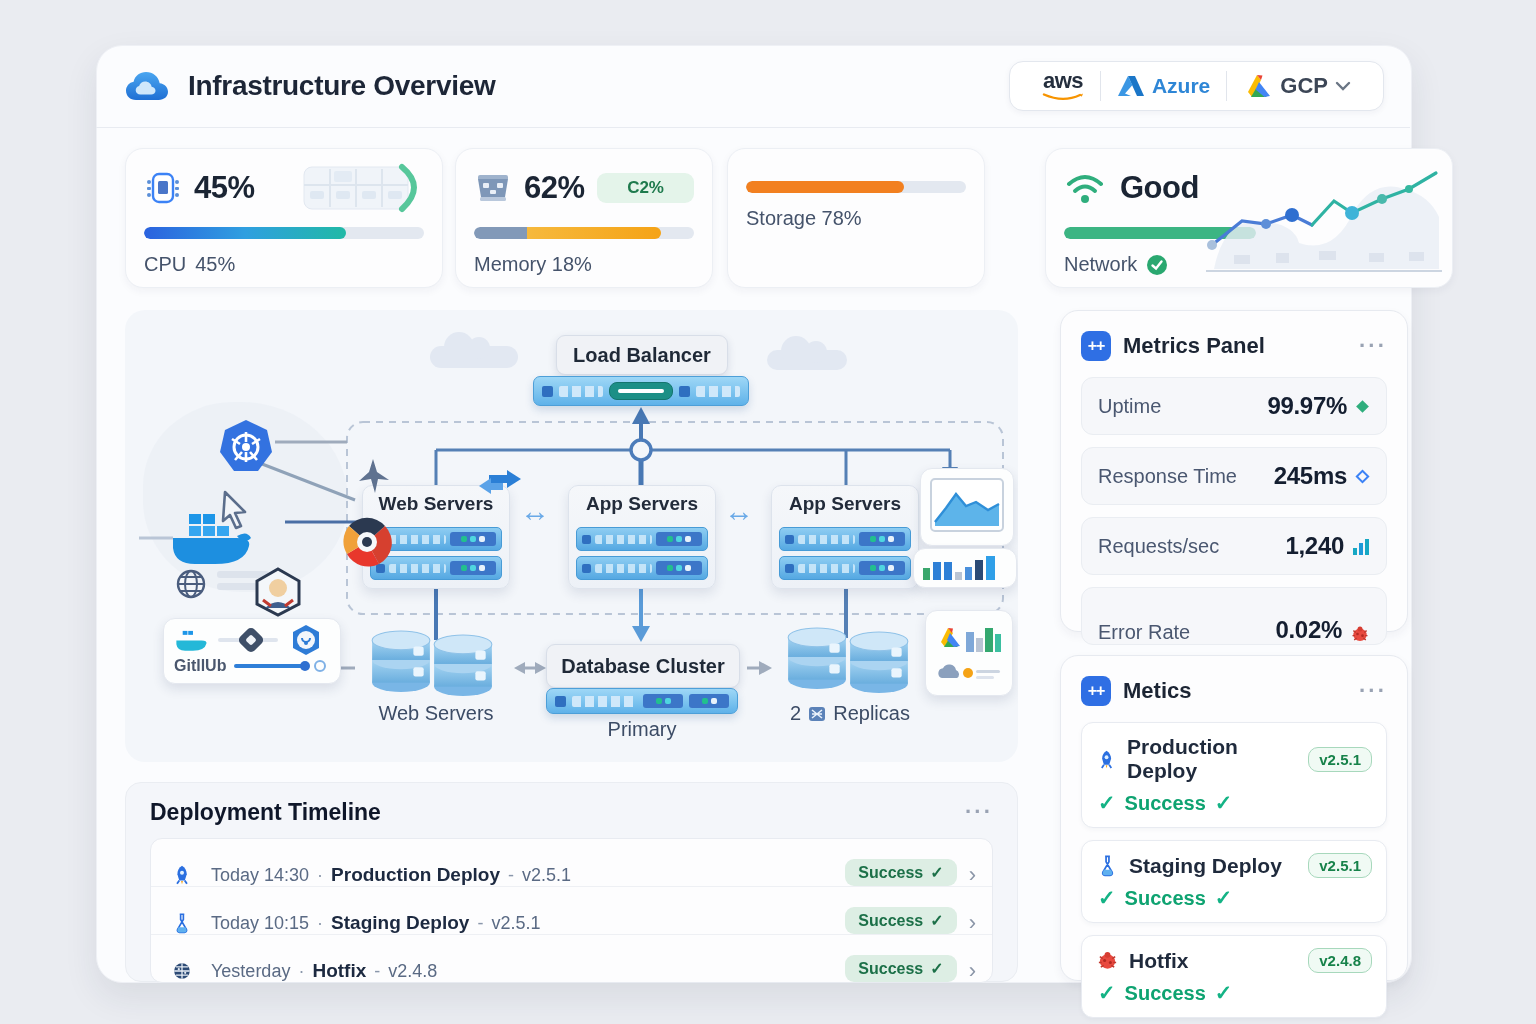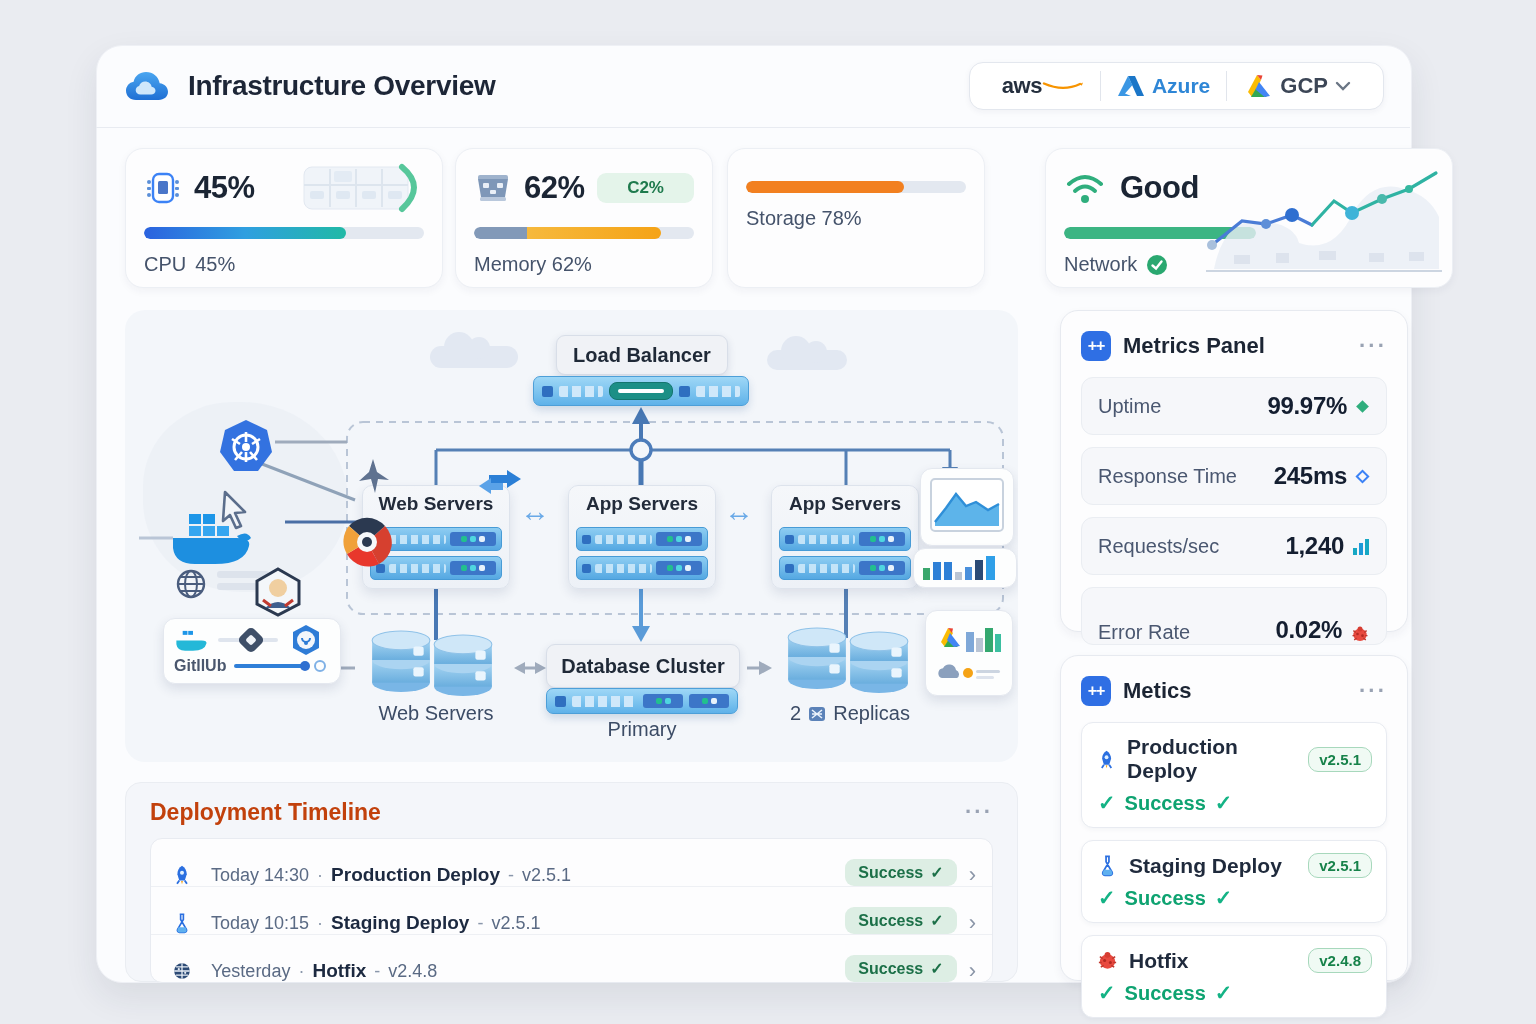--- a/index.html
+++ b/index.html
@@ -45,21 +45,21 @@
   .metric-ic{margin-left:8px;display:flex;align-items:center;}
   .deploy-item{background:#fff;border:1px solid #e8ebf1;border-radius:12px;padding:12px 14px;margin-bottom:12px;box-shadow:0 2px 5px rgba(30,42,72,.04);cursor:pointer;}
   .deploy-r1{display:flex;align-items:center;gap:10px;}
   .deploy-name{font-size:21px;font-weight:600;color:#1f2a3c;}
   .ver-badge{margin-left:auto;font-size:15px;font-weight:700;color:#17824a;background:#f0faf4;border:1.5px solid #a7d8bc;border-radius:10px;padding:3px 10px;}
   .deploy-r2{margin-top:8px;display:flex;align-items:center;gap:9px;font-size:20px;font-weight:700;color:#0ea371;padding-left:2px;}
   .chk{color:#14b385;font-size:21px;font-weight:700;}
   
   .tl-panel{left:125px;top:782px;width:893px;height:200px;background:#f4f6fa;border:1px solid #eaedf2;border-radius:16px;padding:16px 24px;box-sizing:border-box;}
   .tl-hdr{display:flex;align-items:center;}
-  .tl-title{font-size:23px;font-weight:700;color:#c2410c;}
+  .tl-title{font-size:23px;font-weight:700;color:#0f172a;}
   .tl-list{margin-top:12px;background:#fdfdfe;border:1px solid #e8ebf1;border-radius:12px;overflow:hidden;}
   .tl-row{display:flex;align-items:flex-end;height:47px;padding:0 16px;border-bottom:1px solid #eef0f4;cursor:pointer;}
   .tl-row:last-child{border-bottom:none;}
   .tl-ic{width:30px;display:flex;justify-content:center;margin-right:14px;}
   .tl-time{font-size:18px;color:#5a6a84;}
   .tl-sep{color:#8a97ab;margin:0 8px;font-size:18px;}
   .tl-name{font-size:19px;font-weight:700;color:#1c2940;}
   .tl-ver{font-size:18px;color:#5a6a84;}
   .succ-badge{margin-left:auto;display:flex;align-items:center;gap:7px;background:#ddeee4;color:#1c7048;border-radius:9px;padding:4px 13px;font-size:16px;font-weight:600;}
   .chev{color:#8b96a8;font-size:22px;margin-left:12px;line-height:1;}
@@ -146,21 +146,21 @@
 <div class="abs main-card"></div>
 
 <div class="abs hdr">
   <svg width="52" height="40" viewBox="0 0 52 40">
     <path d="M14 34c-6 0-10-4.2-10-9.3 0-4.5 3.2-8.2 7.6-9C13 9.5 18 6 24 6c7 0 12.6 4.8 13.7 11.2 4.9.6 8.3 4.2 8.3 8.6 0 4.8-4 8.2-9.3 8.2z" fill="url(#cloudg)"></path>
     <path d="M18.5 28.5c-2.8 0-4.8-1.9-4.8-4.3 0-2 1.4-3.7 3.4-4.1.7-2.8 3.1-4.6 6-4.6 3.3 0 6 2.2 6.5 5.2 2.3.3 3.9 2 3.9 4 0 2.2-1.9 3.8-4.4 3.8z" fill="#cfe7fb"></path>
   </svg>
   <div class="hdr-title">Infrastructure Overview</div>
   <div class="provider-pill">
     <div class="prov">
-      <span style="display:flex;flex-direction:row;align-items:center;">
+      <span style="display:flex;flex-direction:column;align-items:center;">
         <span class="aws-word">aws</span>
         <svg width="42" height="10" viewBox="0 0 42 10">
           <path d="M2 2.5 Q21 11 38 3" fill="none" stroke="#f79400" stroke-width="2.4" stroke-linecap="round"></path>
           <path d="M38 3 l3 -1.5 -1.2 3.2z" fill="#f79400"></path>
         </svg>
       </span>
     </div>
     <div class="prov-div"></div>
     <div class="prov">
       <svg width="28" height="26" viewBox="0 0 28 26">
@@ -229,21 +229,21 @@
       <rect x="6" y="26" width="26" height="4" rx="1.5" fill="#b9c8dc"></rect>
     </svg>
     <span class="stat-value">62%</span>
     <span class="stat-badge badge-green">C2%</span>
   </div>
   <div class="bar-track">
     <div class="bar-fill fill-mem1" style="width:24%"></div>
     <div class="bar-fill fill-mem2" style="left:24%;width:61%"></div>
   </div>
   <div class="stat-label">
-      <span>Memory 62%</span>
+      <span>Memory 18%</span>
     </div>
 </div>
 
 <div class="abs stat-card" style="left:727px;width:258px;">
   <div class="bar-track">
     <div class="bar-fill fill-sto" style="width:72%"></div>
   </div>
   <div class="stat-label">
       <span>Storage 78%</span>
     </div>

